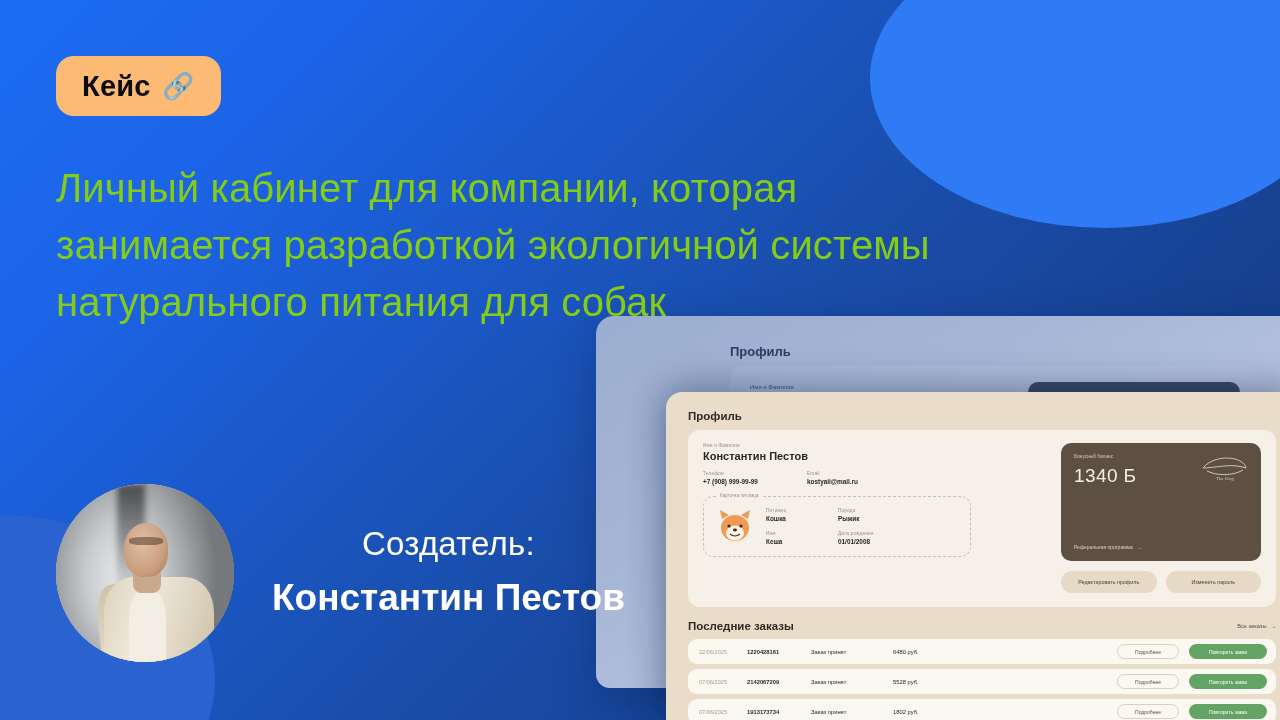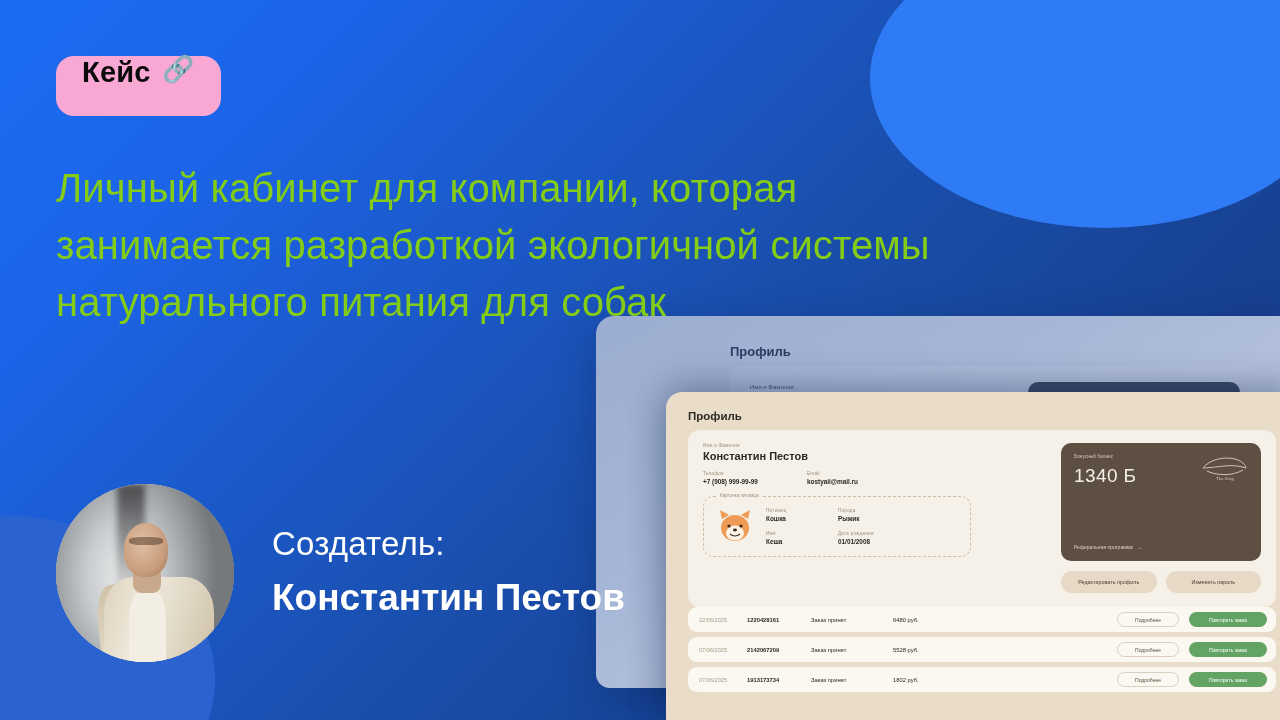--- a/index.html
+++ b/index.html
@@ -35,25 +35,26 @@
   #left {
     position: absolute;
     left: 56px; top: 0;
     width: 930px; height: 720px;
     z-index: 5;
   }
 
   .badge {
     position: absolute;
     left: 0; top: 56px;
-    background: #f9a8d4;
+    background: #fdba74;
     border-radius: 18px;
     height: 60px;
     padding: 0 26px;
     display: flex;
+    align-items: center;
     gap: 12px;
   }
   .badge-label {
     font-size: 29px;
     font-weight: bold;
     color: #0b0b0b;
     letter-spacing: .2px;
   }
   .badge-ico { font-size: 26px; line-height: 1; filter: grayscale(.25); }
 
@@ -132,21 +133,21 @@
     position: absolute; left: 38%; top: 22%;
     width: 25%; height: 30%;
     background: radial-gradient(ellipse at 42% 36%, #e2c0a4 0%, #c99d7d 62%, #9d7557 100%);
     border-radius: 48% 48% 44% 44%;
   }
   .avatar .brow { position: absolute; left: 41%; top: 30%; width: 19%; height: 4%;
     background: rgba(70,50,36,.5); border-radius: 40%; }
 
   .creator-text { display: flex; flex-direction: column; }
   .creator-role {
-    font-size: 33px; color: #fff; font-weight: 400; letter-spacing: .2px;
+    font-size: 33px; color: #fff; font-weight: 400; letter-spacing: .2px; text-align: center;
   }
   .creator-name {
     font-size: 37px; color: #fff; font-weight: bold;
     line-height: 1.24; margin-top: 12px;
   }
 
   
   #mock-back {
     position: absolute;
     left: 596px; top: 316px;
@@ -419,20 +420,27 @@
         </svg>
       </div>
       <div class="btn-row">
         <div class="pill">Редактировать профиль</div>
         <div class="pill">Изменить пароль</div>
       </div>
     </div>
 
   </div>
 
+  <div class="orders-head">
+    <div class="orders-title">Последние заказы</div>
+    <div class="orders-all">
+      <span>Все заказы</span>
+      <span>→</span>
+    </div>
+  </div>
 
   <div id="orders-list">
       <div class="order-row">
         <div class="o-date">22/06/2025</div>
         <div class="o-id">1220428161</div>
         <div class="o-status">Заказ принят</div>
         <div class="o-sum">6480 руб.</div>
         <div class="o-more">Подробнее</div>
         <div class="o-repeat">Повторить заказ</div>
       </div>

